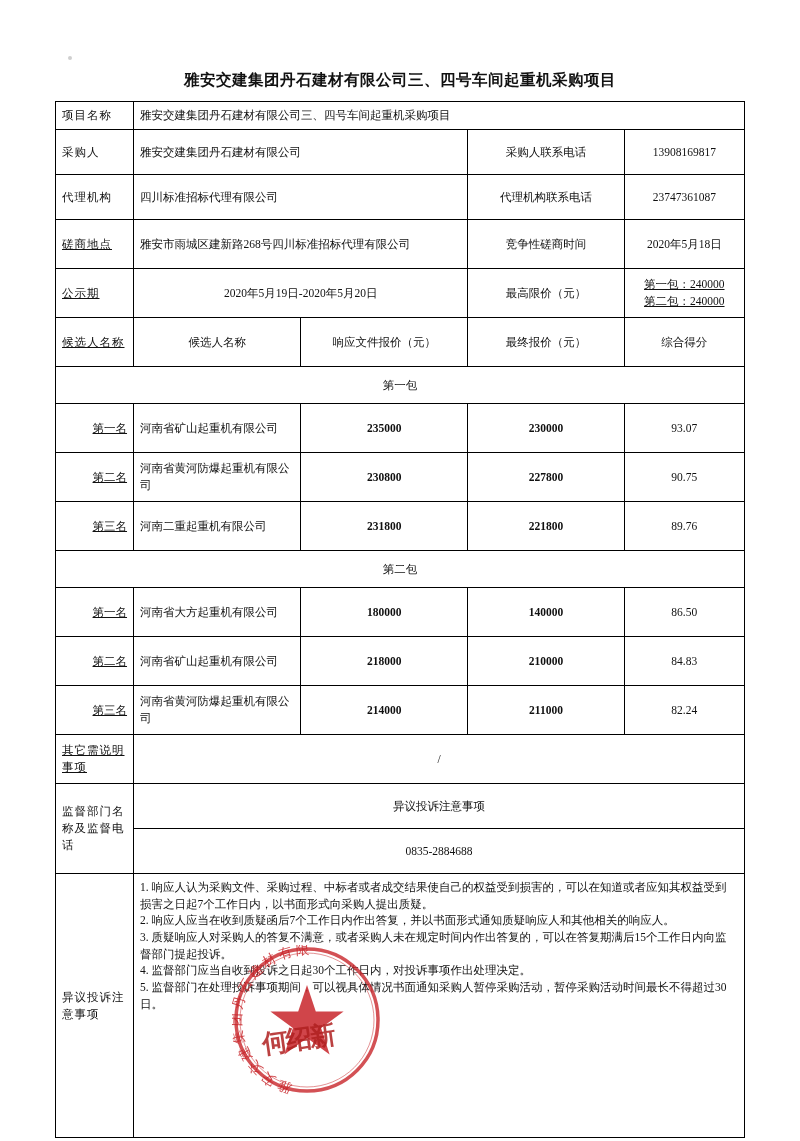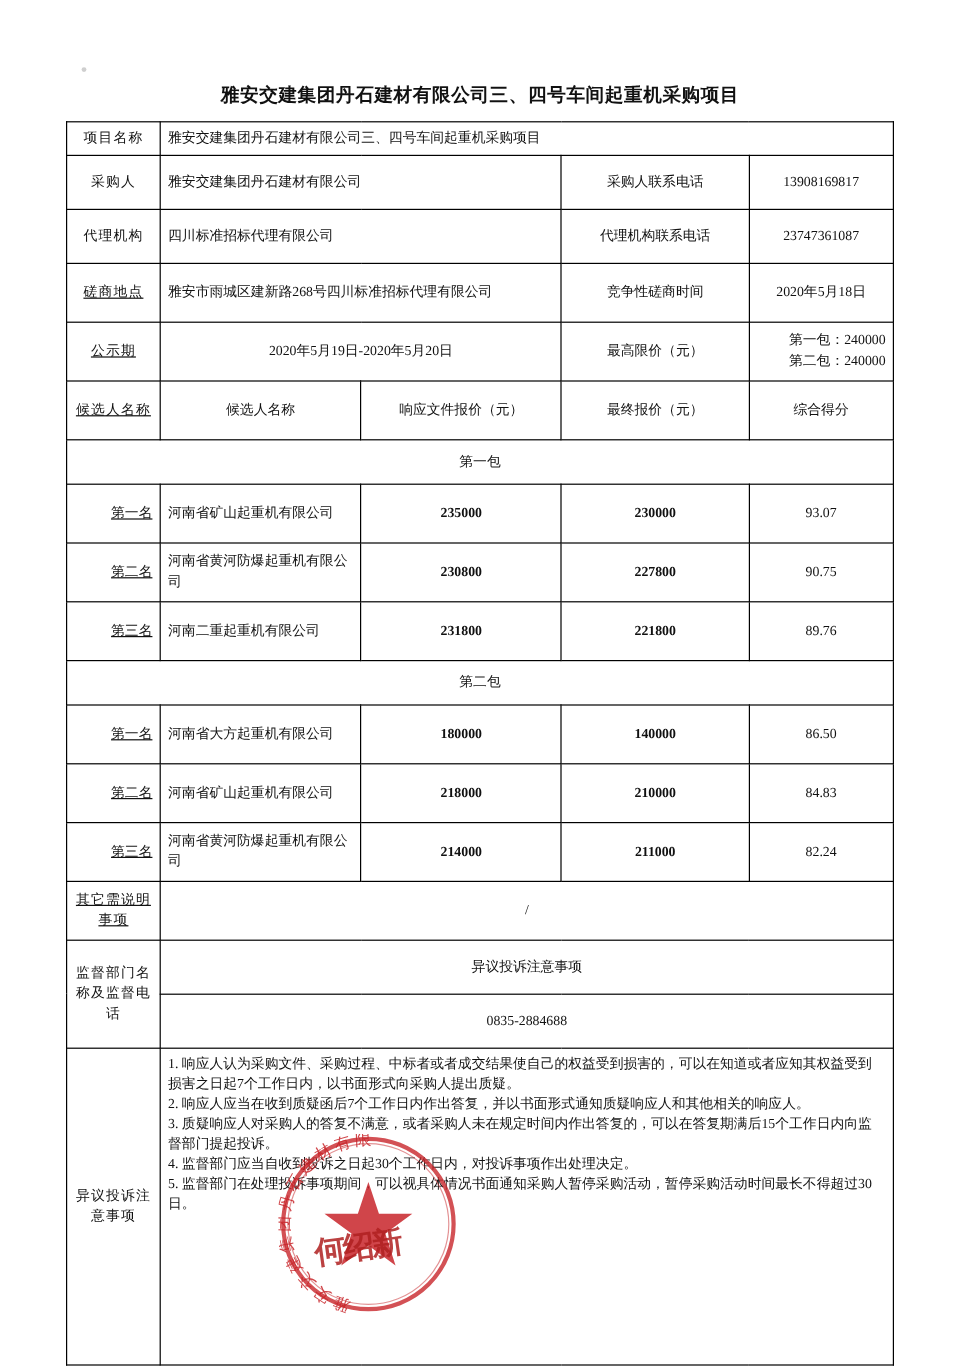--- a/index.html
+++ b/index.html
@@ -40,36 +40,36 @@
   }
   table.main td {
     border: 1px solid #000;
     padding: 5px 6px;
     vertical-align: middle;
     line-height: 1.45;
   }
   .c-center { text-align: center; }
   .c-left { text-align: left; }
   .lbl {
-    text-align: center;
     letter-spacing: 1px;
   }
   .pkg-row td {
     text-align: center;
     height: 26px;
   }
   .tall { height: 38px; text-decoration: underline; }
   .h2 { height: 34px; }
   .rank { text-align: right; }
   .money { text-align: center; font-weight: bold; }
   .score { text-align: center; }
   .limit-cell {
-    text-align: right;
+    text-align: center;
     padding-left: 14px;
     line-height: 1.5;
+    text-decoration: underline;
   }
   .note-cell {
     text-align: left;
     padding: 10px 12px 10px 12px;
     line-height: 1.85;
     font-size: 11.5px;
     position: relative;
   }
   .note-cell p { margin: 0; }
   .blank-big { height: 120px; }

